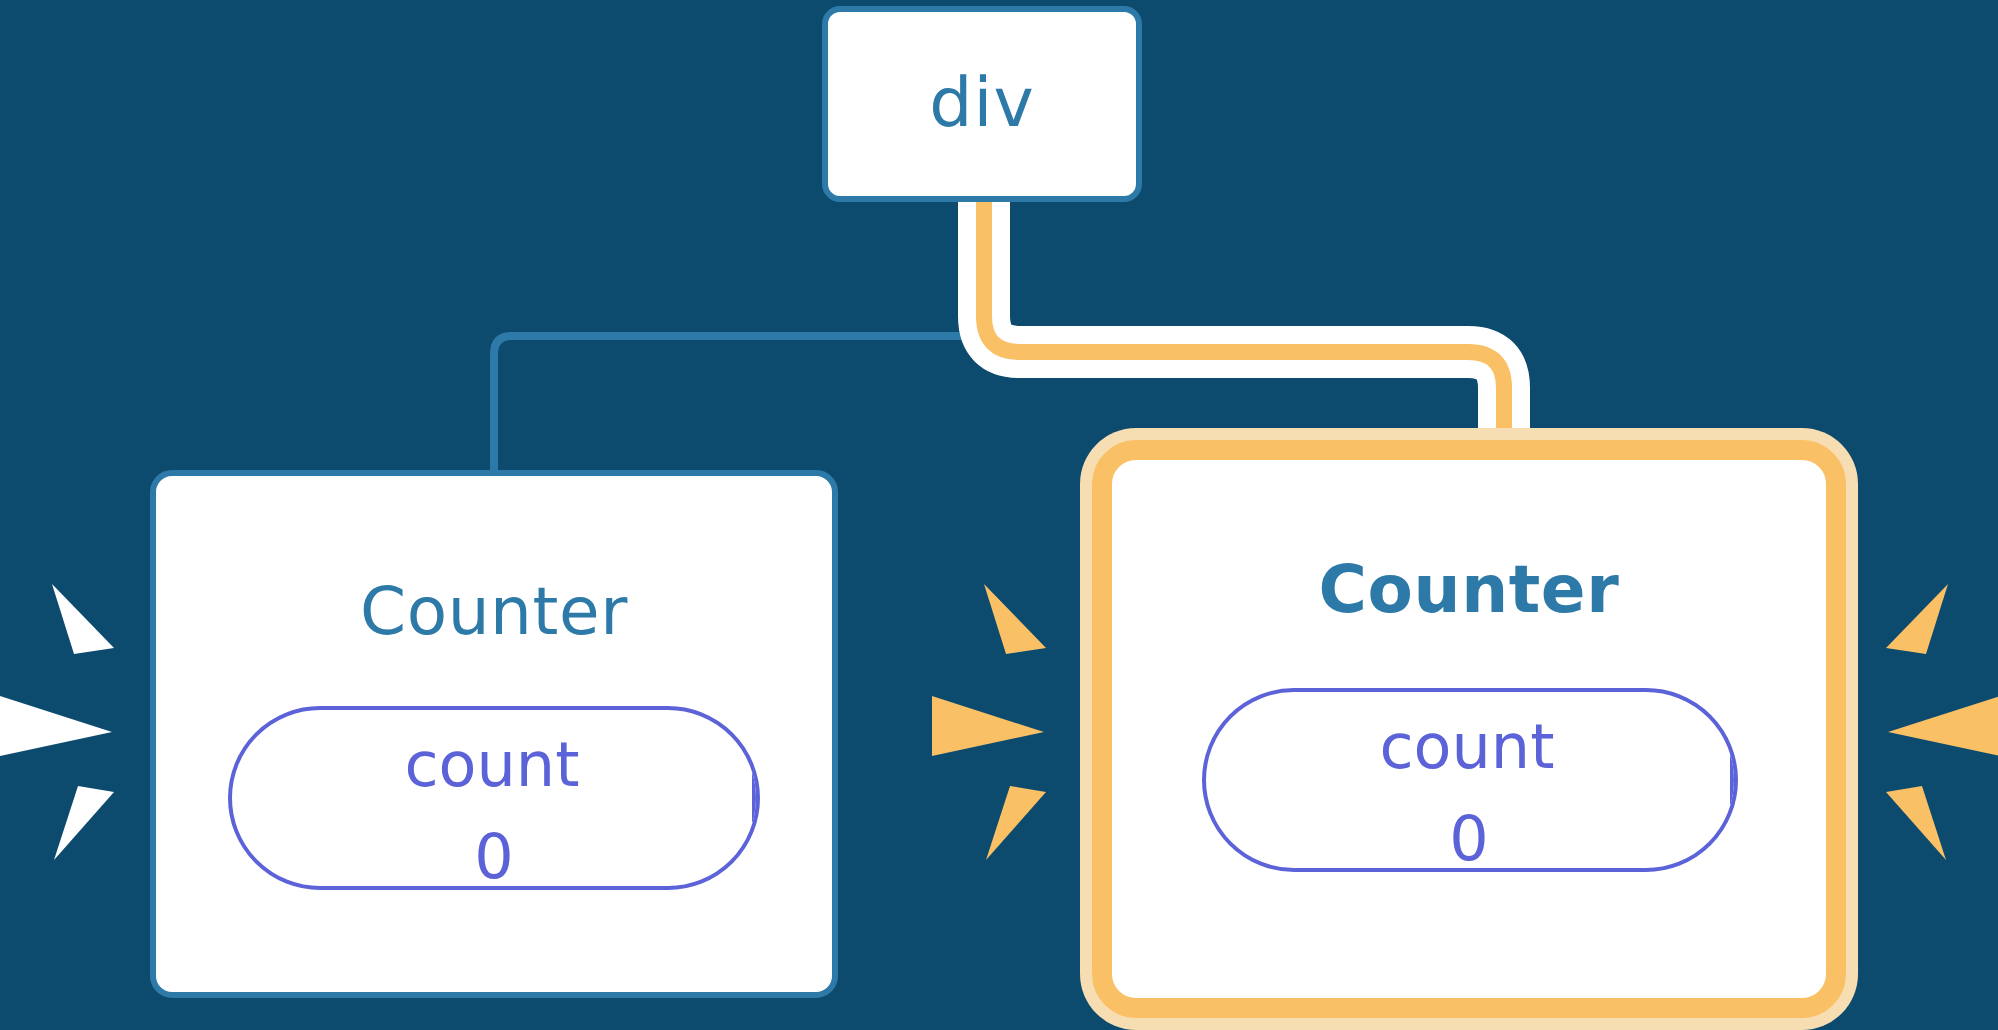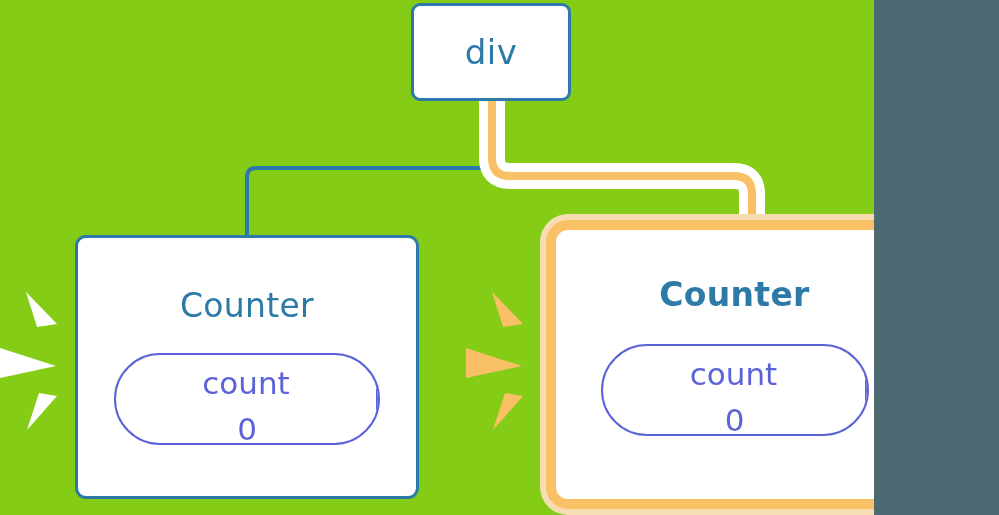--- a/index.html
+++ b/index.html
@@ -6,23 +6,23 @@
   html, body {
     margin: 0;
     padding: 0;
     background: #4d6a73;
   }
   body {
     font-family: "DejaVu Sans", "Liberation Sans", sans-serif;
   }
   #stage {
     position: relative;
-    width: 874px;
+    width: 999px;
     height: 515px;
-    background: #84cc16;
+    background: #0c4a6e;
     overflow: hidden;
   }
   #wires {
     position: absolute;
     left: 0;
     top: 0;
     width: 999px;
     height: 515px;
   }
 

